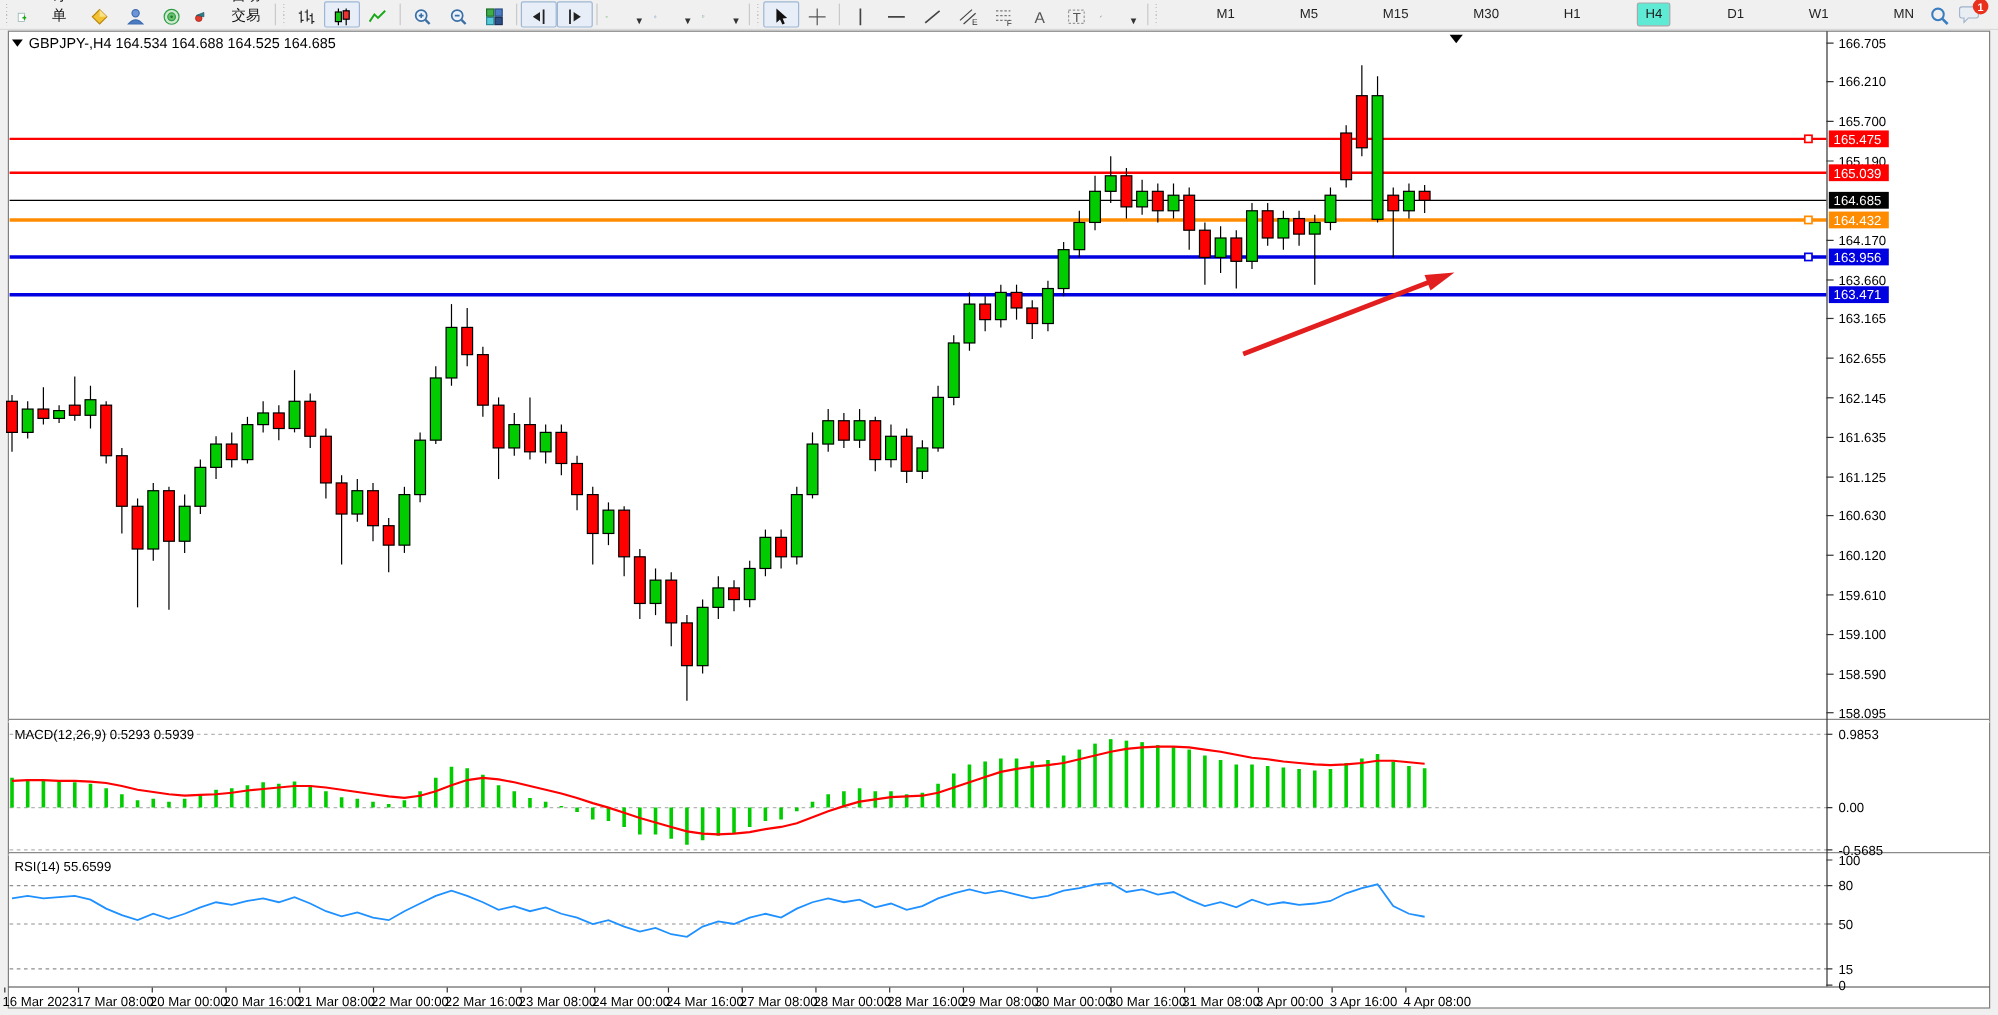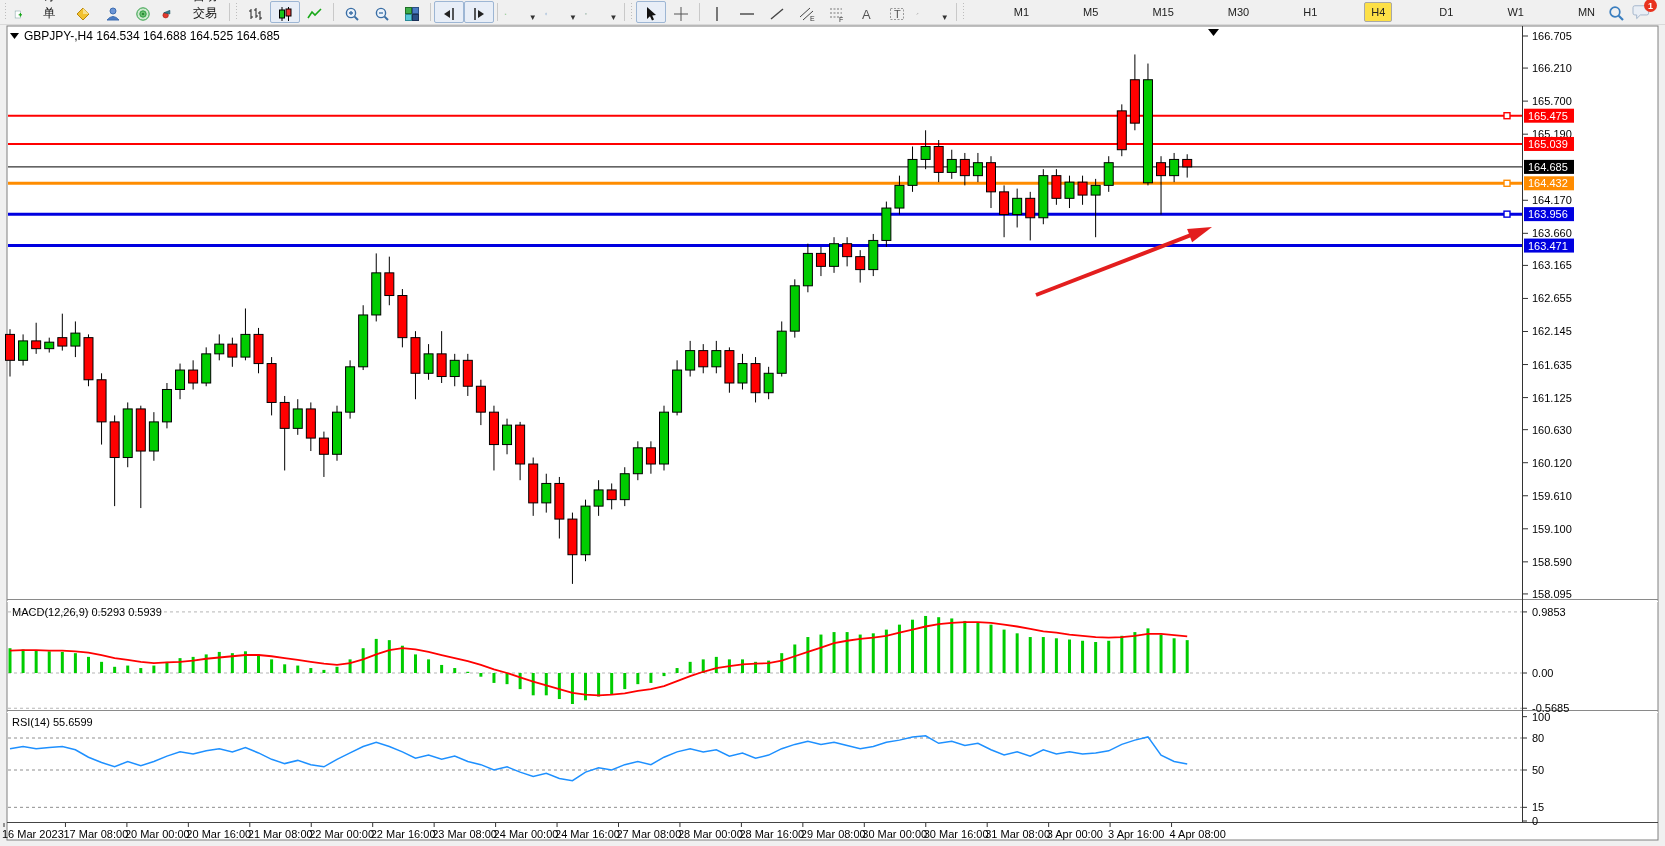--- a/index.html
+++ b/index.html
@@ -11,21 +11,21 @@
         background-image:repeating-linear-gradient(#bdbdbd 0 1px,transparent 1px 3px);
         background-size:1px 100%;background-repeat:no-repeat;background-position:center;}
   .sep{width:1px;height:18px;background:#c9c9c9;margin:0 3px;}
   .tbtn{height:20px;min-width:22px;display:flex;align-items:flex-end;justify-content:center;gap:21px;
         border:1px solid transparent;border-radius:2px;padding:0 3px;font-size:12px;color:#111;cursor:default;}
   .tbtn.pressed{background:#e8eef7;border-color:#9db6d4;}
   .tbtn .drop{font-size:8px;color:#333;margin-left:1px;}
   .tflist{display:flex;align-items:center;}
   .tfbtn{height:18px;padding:0 6px;font-size:11px;color:#222;border:1px solid transparent;border-radius:2px;
          display:flex;align-items:center;justify-content:center;margin-left:40px;}
-  .tfbtn.active{background:#fde047;border-color:#a8a8a8;}
+  .tfbtn.active{background:#5eead4;border-color:#a8a8a8;}
   .spacer{flex:1;}
   .rawicon{display:block;}
   .chat-wrap{position:relative;margin-right:14px;}
   .badge{position:absolute;top:-4px;right:-6px;background:#e8321e;color:#fff;font-size:9px;font-weight:bold;
          width:13px;height:13px;border-radius:50%;display:flex;align-items:center;justify-content:center;}
   svg text{font-family:"Liberation Sans",sans-serif;}
 </style>
 </head>
 <body>
 

